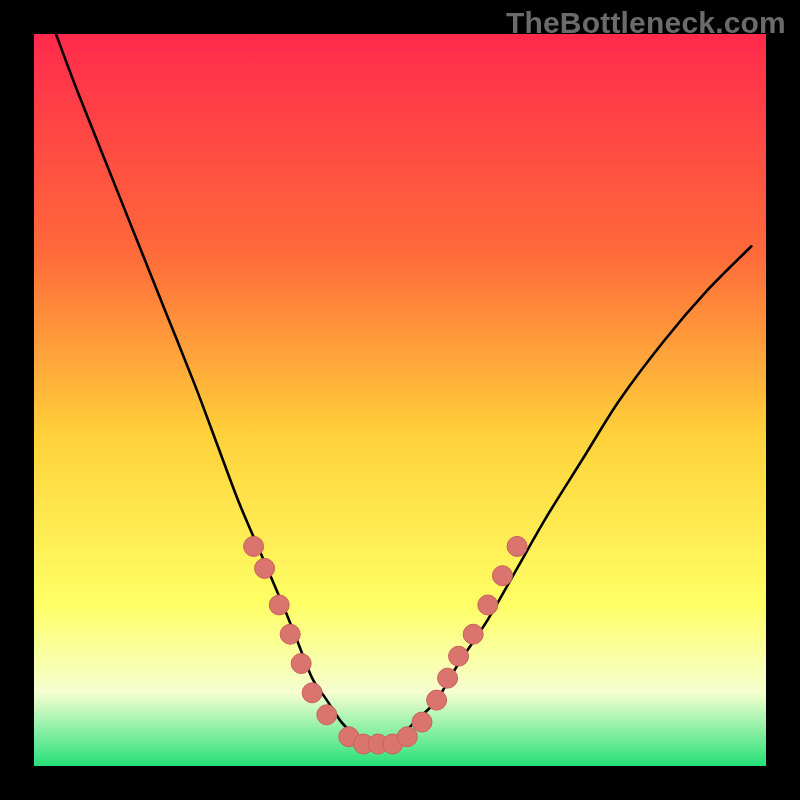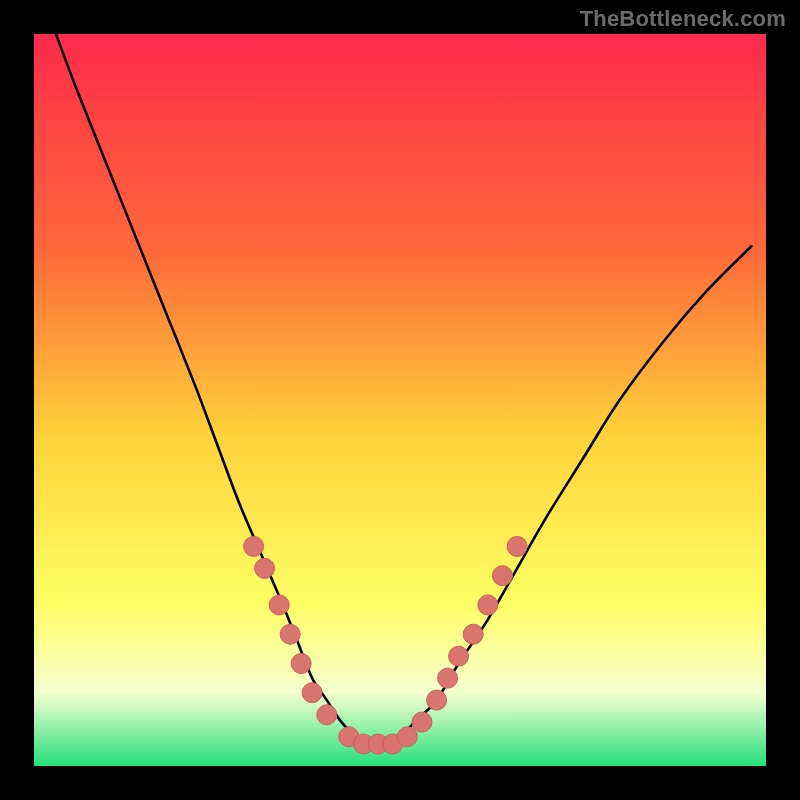--- a/index.html
+++ b/index.html
@@ -8,21 +8,21 @@
     position: relative;
     width: 800px;
     height: 800px;
     background: #000;
   }
   .watermark {
     position: absolute;
     top: 6px;
     right: 14px;
     color: #6b6b6b;
-    font-size: 22px;
+    font-size: 30px;
     font-weight: 600;
     letter-spacing: 0.2px;
     z-index: 5;
   }
   .plot-wrap {
     position: absolute;
     left: 34px;
     top: 34px;
     width: 732px;   
     height: 732px;  

